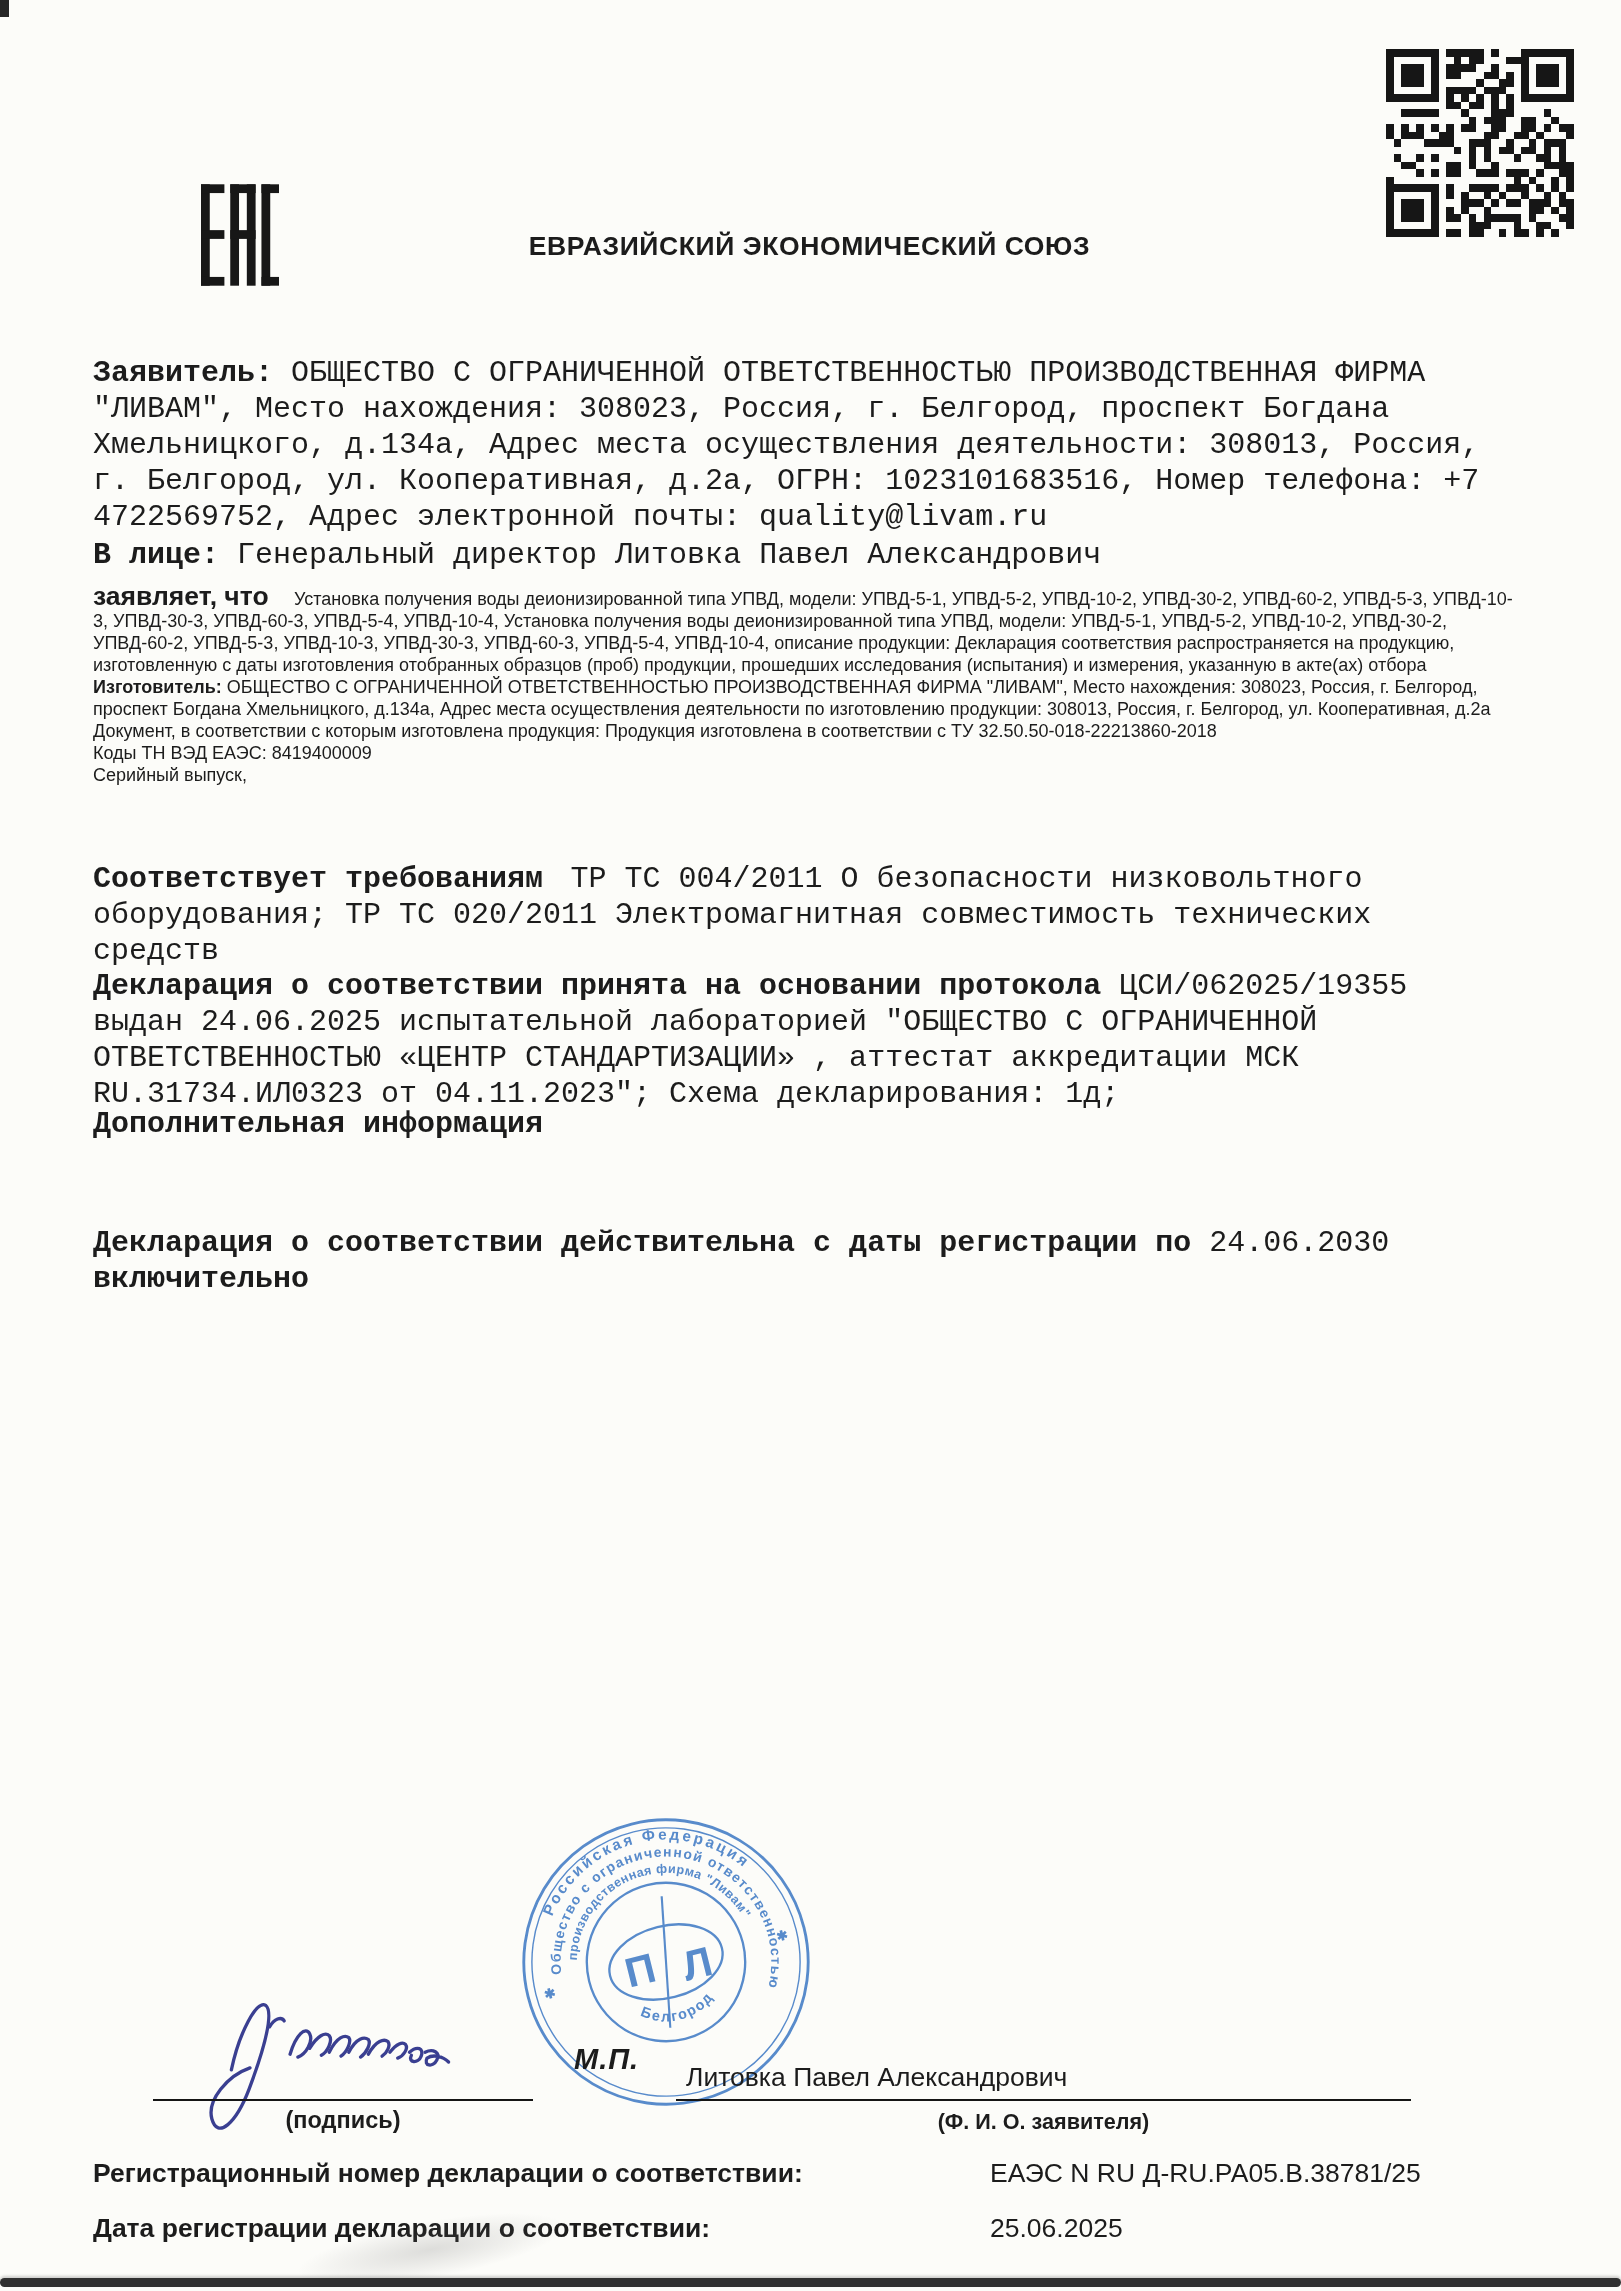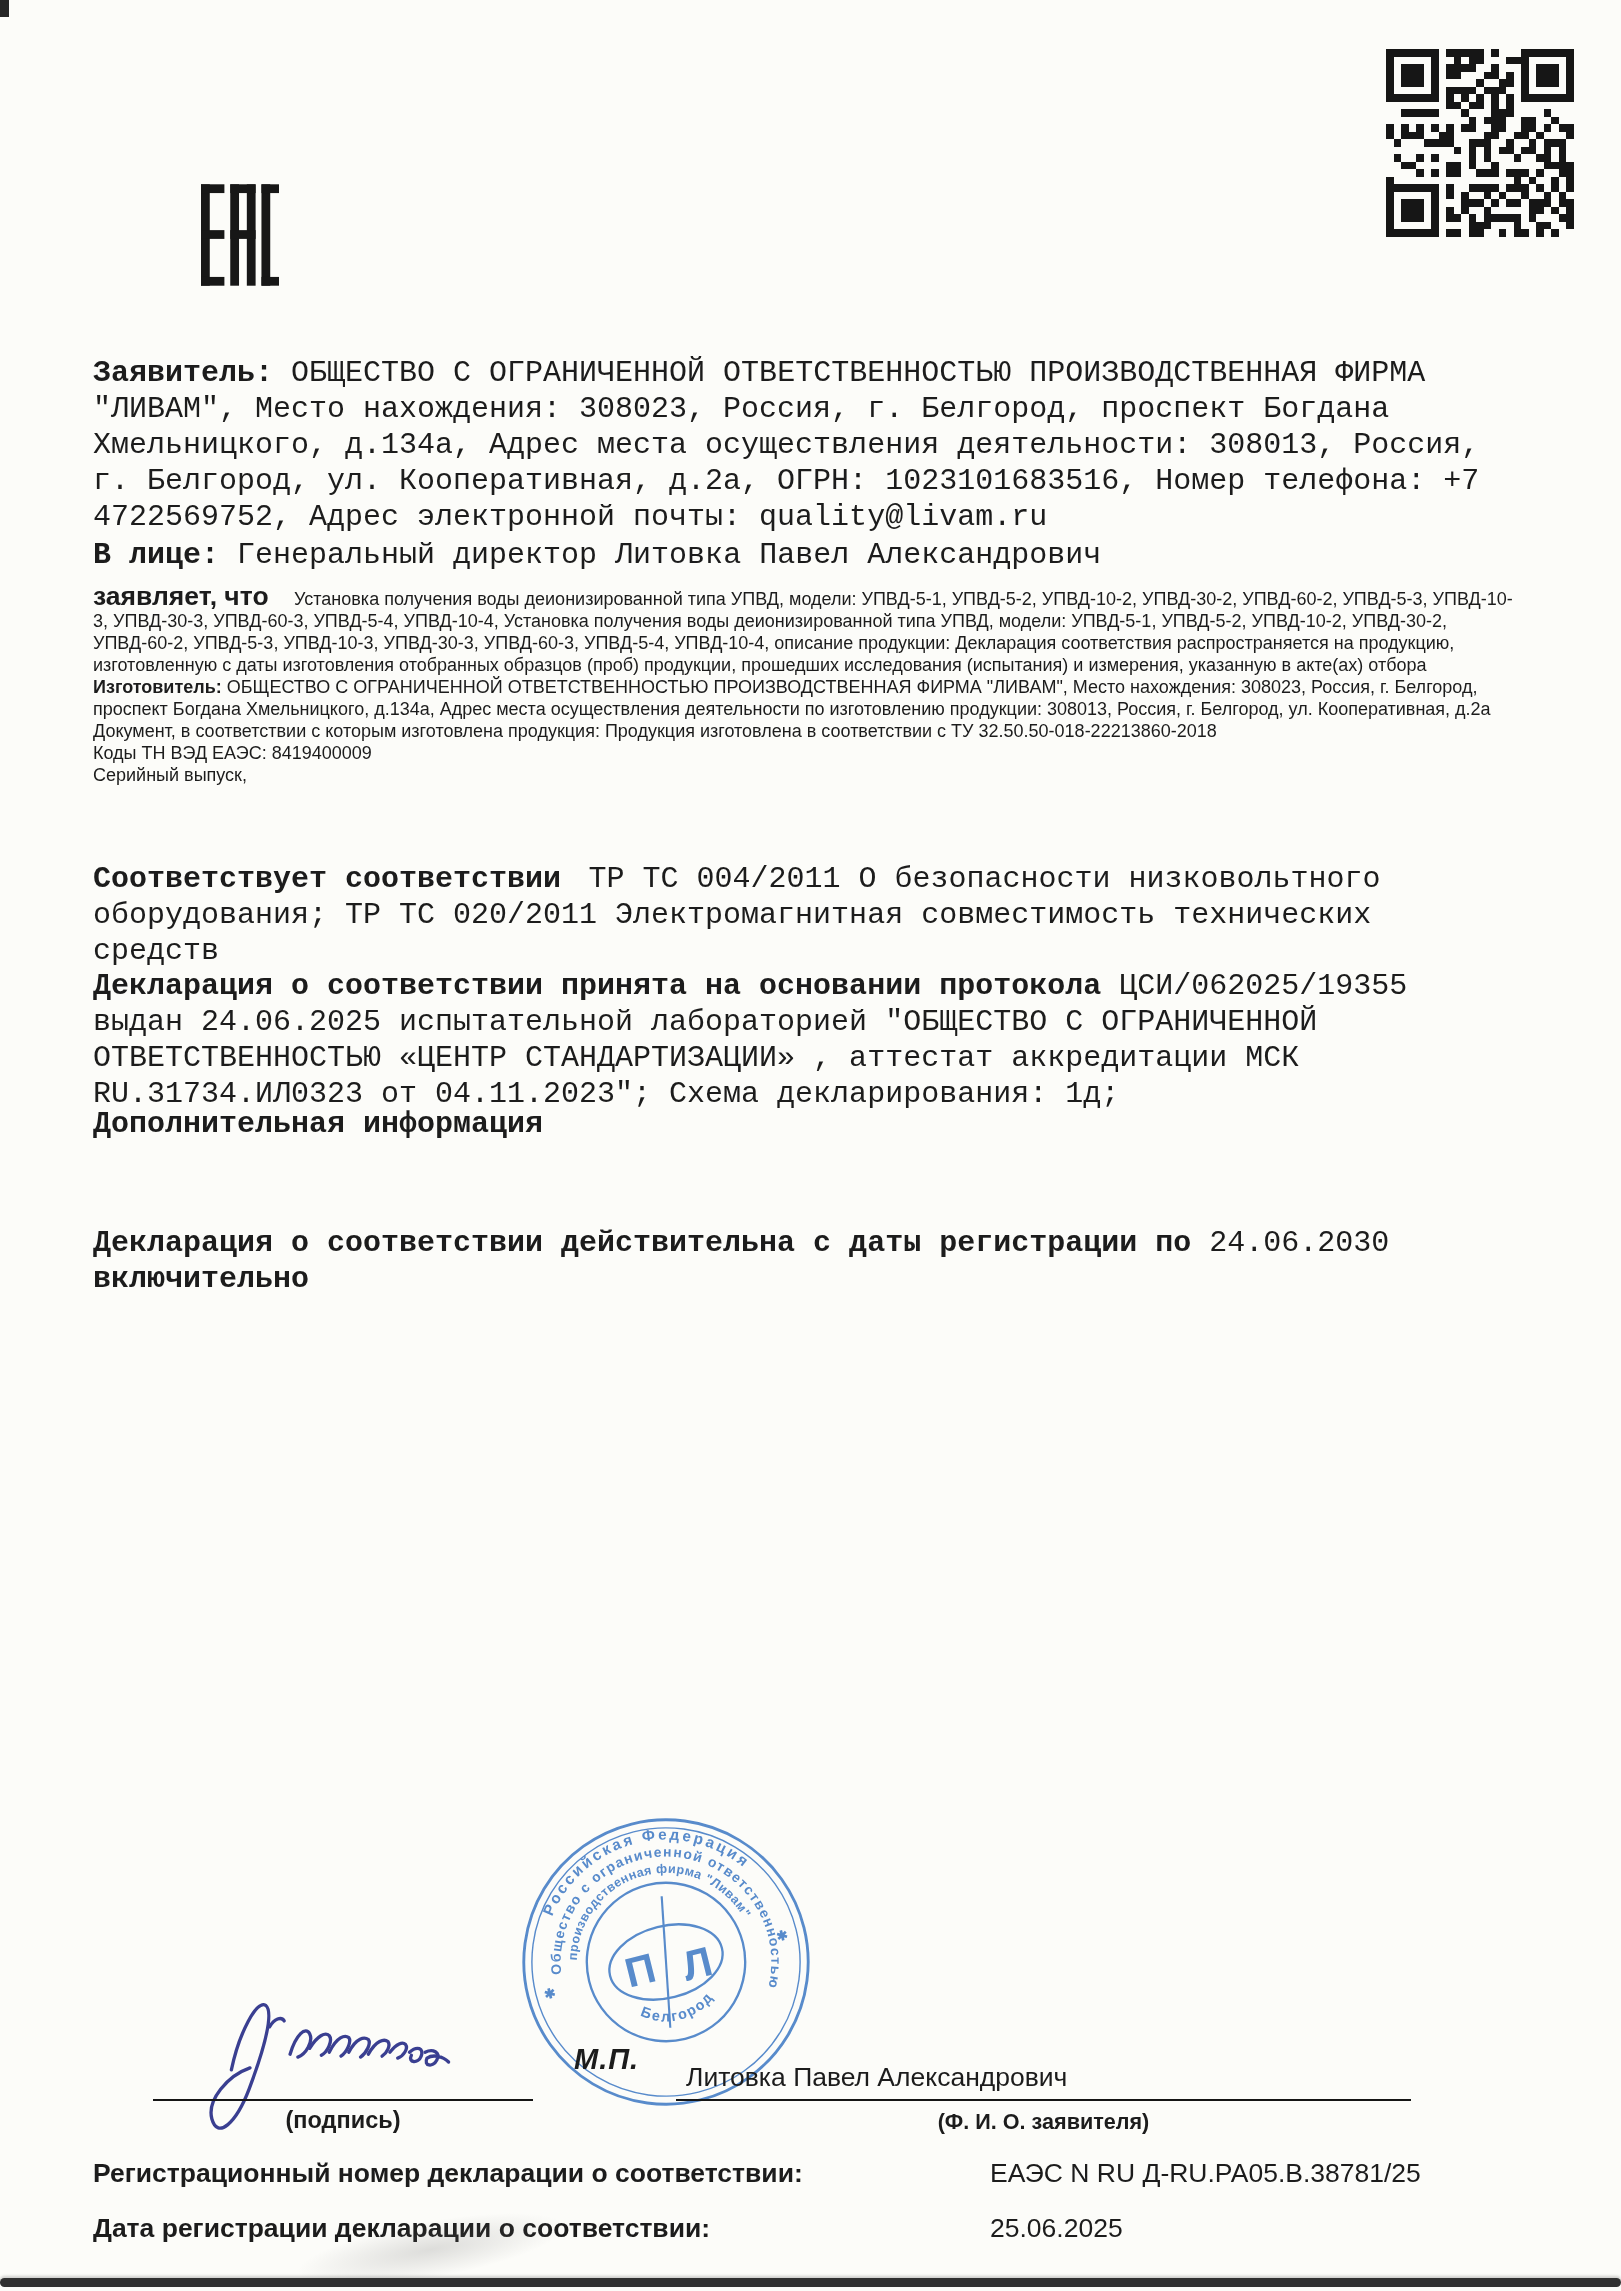--- a/index.html
+++ b/index.html
@@ -367,35 +367,36 @@
         <rect x="11" y="24" width="1" height="1"></rect>
         <rect x="12" y="24" width="1" height="1"></rect>
         <rect x="15" y="24" width="1" height="1"></rect>
         <rect x="17" y="24" width="1" height="1"></rect>
         <rect x="18" y="24" width="1" height="1"></rect>
         <rect x="20" y="24" width="1" height="1"></rect>
         <rect x="22" y="24" width="1" height="1"></rect>
       </svg></div>
 
   <div class="titles">
+    <div class="t1">ЕВРАЗИЙСКИЙ ЭКОНОМИЧЕСКИЙ СОЮЗ</div>
   </div>
 
   <p class="para" style="top:355px"><span class="b">Заявитель:</span> <span>ОБЩЕСТВО С ОГРАНИЧЕННОЙ ОТВЕТСТВЕННОСТЬЮ ПРОИЗВОДСТВЕННАЯ ФИРМА "ЛИВАМ", Место нахождения: 308023, Россия, г. Белгород, проспект Богдана Хмельницкого, д.134а, Адрес места осуществления деятельности: 308013, Россия, г. Белгород, ул. Кооперативная, д.2а, ОГРН: 1023101683516, Номер телефона: +7 4722569752, Адрес электронной почты: quality@livam.ru</span></p>
 
   <p class="para" style="top:537px"><span class="b">В лице:</span> <span>Генеральный директор Литовка Павел Александрович</span></p>
 
   <div class="small-block">
     <p><span class="big-inline-label">заявляет, что</span><span>Установка получения воды деионизированной типа УПВД, модели: УПВД-5-1, УПВД-5-2, УПВД-10-2, УПВД-30-2, УПВД-60-2, УПВД-5-3, УПВД-10-3, УПВД-30-3, УПВД-60-3, УПВД-5-4, УПВД-10-4, Установка получения воды деионизированной типа УПВД, модели: УПВД-5-1, УПВД-5-2, УПВД-10-2, УПВД-30-2, УПВД-60-2, УПВД-5-3, УПВД-10-3, УПВД-30-3, УПВД-60-3, УПВД-5-4, УПВД-10-4, описание продукции: Декларация соответствия распространяется на продукцию, изготовленную с даты изготовления отобранных образцов (проб) продукции, прошедших исследования (испытания) и измерения, указанную в акте(ах) отбора</span></p>
     <p><span class="b">Изготовитель:</span> <span>ОБЩЕСТВО С ОГРАНИЧЕННОЙ ОТВЕТСТВЕННОСТЬЮ ПРОИЗВОДСТВЕННАЯ ФИРМА "ЛИВАМ", Место нахождения: 308023, Россия, г. Белгород, проспект Богдана Хмельницкого, д.134а, Адрес места осуществления деятельности по изготовлению продукции: 308013, Россия, г. Белгород, ул. Кооперативная, д.2а</span></p>
     <p>Документ, в соответствии с которым изготовлена продукция: Продукция изготовлена в соответствии с ТУ 32.50.50-018-22213860-2018</p>
     <p>Коды ТН ВЭД ЕАЭС: 8419400009</p>
     <p>Серийный выпуск,</p>
   </div>
 
-  <p class="para" style="top:861px"><span class="b gap-after">Соответствует соответствии</span><span>ТР ТС 004/2011 О безопасности низковольтного оборудования; ТР ТС 020/2011 Электромагнитная совместимость технических средств</span></p>
+  <p class="para" style="top:861px"><span class="b gap-after">Соответствует требованиям</span><span>ТР ТС 004/2011 О безопасности низковольтного оборудования; ТР ТС 020/2011 Электромагнитная совместимость технических средств</span></p>
 
   <p class="para" style="top:968px"><span class="b">Декларация о соответствии принята на основании протокола</span> <span>ЦСИ/062025/19355 выдан 24.06.2025 испытательной лабораторией "ОБЩЕСТВО С ОГРАНИЧЕННОЙ ОТВЕТСТВЕННОСТЬЮ «ЦЕНТР СТАНДАРТИЗАЦИИ» , аттестат аккредитации МСК RU.31734.ИЛ0323 от 04.11.2023"; Схема декларирования: 1д;</span></p>
 
   <p class="para b" style="top:1106px">Дополнительная информация</p>
 
   <p class="para" style="top:1225px"><span class="b">Декларация о соответствии действительна с даты регистрации по</span> <span>24.06.2030</span><span class="suffix-block">включительно</span></p>
 
   <div class="stamp">
     <svg viewBox="0 0 340 340" width="306" height="306" fill="none">
       <defs>

